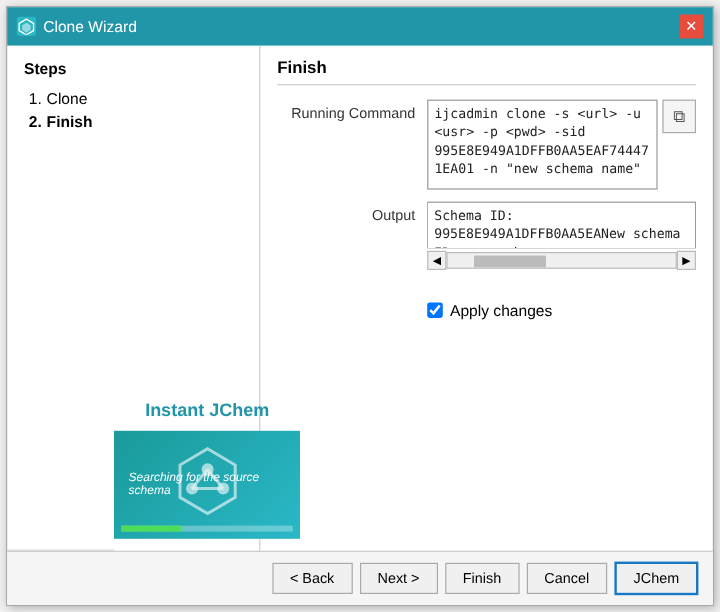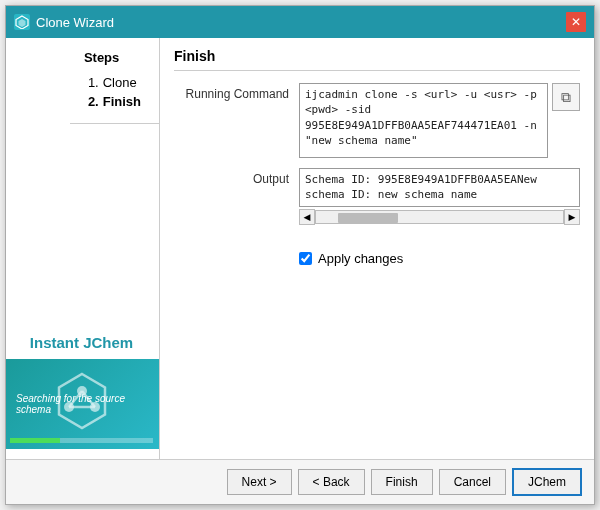--- a/index.html
+++ b/index.html
@@ -65,26 +65,24 @@
       align-items: center;
       justify-content: center;
       border-radius: 1px;
     }
     .content {
       display: flex;
       flex: 1;
       overflow: hidden;
     }
     .sidebar {
-      width: 154px;
+      width: 211px;
       border-right: 1px solid #ccc;
       display: flex;
-      flex-direction: column;
-      flex-shrink: 0;
-      align-items: flex-end;
+      flex-shrink: 0;
     }
     .sidebar-steps {
       padding: 12px 14px;
       border-bottom: 1px solid #ccc;
       flex-shrink: 0;
     }
     .sidebar-steps-title {
       font-weight: bold;
       margin-bottom: 8px;
       font-size: 13px;
@@ -382,24 +380,24 @@
 
       <div class="checkbox-row">
         <input type="checkbox" checked="" style="">
         <label>Apply changes</label>
       </div>
     </div>
   </div>
 
   <div class="footer">
     <button class="footer-btn">
-      <span>Next &gt;</span>
+      <span>&lt; Back</span>
     </button>
     <button class="footer-btn">
-      <span>&lt; Back</span>
+      <span>Next &gt;</span>
     </button>
     <button class="footer-btn">
       <span>Finish</span>
     </button>
     <button class="footer-btn">
       <span>Cancel</span>
     </button>
     <button class="footer-btn highlighted">
       <span>JChem</span>
     </button>

